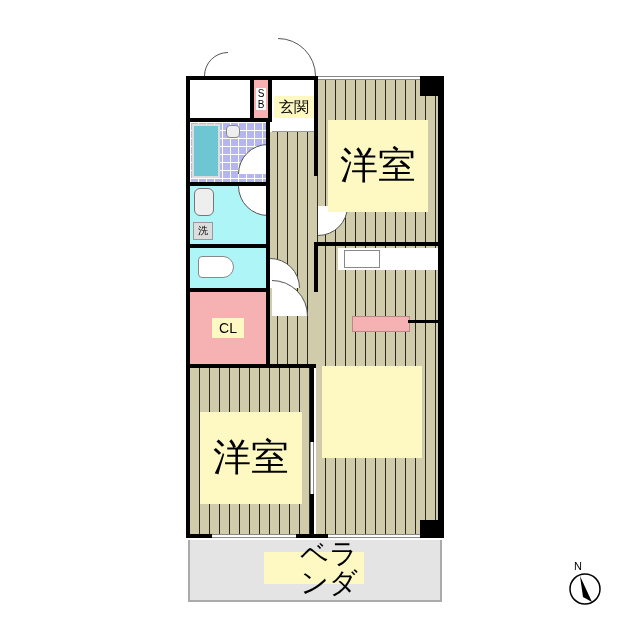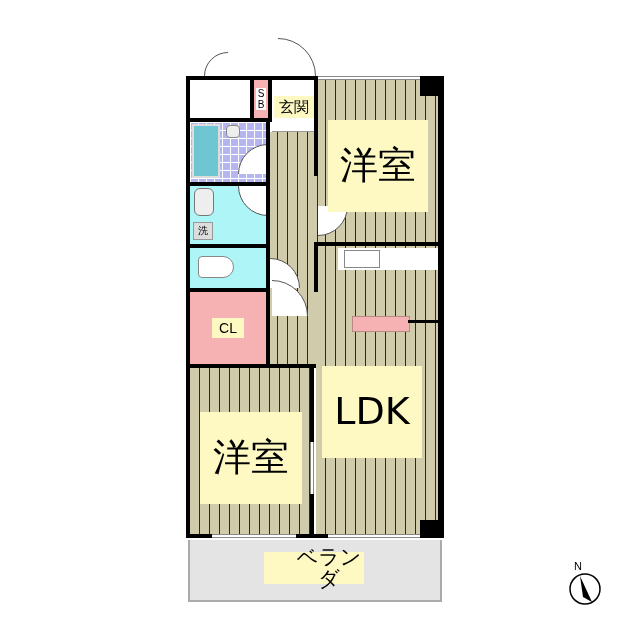--- a/index.html
+++ b/index.html
@@ -89,32 +89,31 @@
   <div class="abs wall" style="left:128px;top:166px;width:4px;height:50px;"></div>
   <div class="abs wall" style="left:124px;top:288px;width:4px;height:78px;"></div>
   <div class="abs wall" style="left:124px;top:418px;width:4px;height:44px;"></div>
   <div class="abs" style="left:124px;top:366px;width:4px;height:52px;background:#fff;border-left:1px solid #888;border-right:1px solid #888;"></div>
   <div class="abs wall" style="left:222px;top:244px;width:36px;height:3px;"></div>
 
   <div class="abs lbl big" style="left:142px;top:44px;width:100px;height:92px;flex-direction:column;">
     <span>洋室</span>
   </div>
   <div class="abs lbl big" style="left:136px;top:290px;width:100px;height:92px;flex-direction:column;">
-    <span>LDK</span>
   </div>
   <div class="abs lbl big" style="left:14px;top:336px;width:102px;height:92px;flex-direction:column;">
     <span>洋室</span>
   </div>
 </div>
 
 <div class="abs" style="left:204px;top:52px;width:48px;height:48px;border-radius:50%;border:1px solid #555;background:#fff;clip-path:inset(0 24px 24px 0);"></div>
 <div class="abs" style="left:278px;top:38px;width:76px;height:76px;border-radius:50%;border:1px solid #555;background:#fff;clip-path:inset(0 0 38px 38px);margin-left:-38px;"></div>
 
 <div class="abs" style="left:188px;top:540px;width:254px;height:62px;background:#e4e4e4;border:2px solid #aaa;border-top:none;">
-  <div class="abs lbl" style="left:74px;top:12px;width:100px;height:32px;font-size:21px;padding-left:30px;">ベランダ</div>
+  <div class="abs lbl" style="left:74px;top:12px;width:100px;height:32px;font-size:28px;padding-left:30px;">ベランダ</div>
 </div>
 
 <div class="abs" style="left:568px;top:560px;width:36px;height:48px;">
   <div class="abs" style="left:6px;top:0;font-size:11px;">N</div>
   <svg class="abs" style="left:0;top:12px;" width="34" height="34" viewBox="0 0 34 34">
     <circle cx="17" cy="17" r="15" fill="#fff" stroke="#000" stroke-width="1.5"></circle>
     <polygon points="12,4 24,30 15,25" fill="#000"></polygon>
   </svg>
 </div>
 

